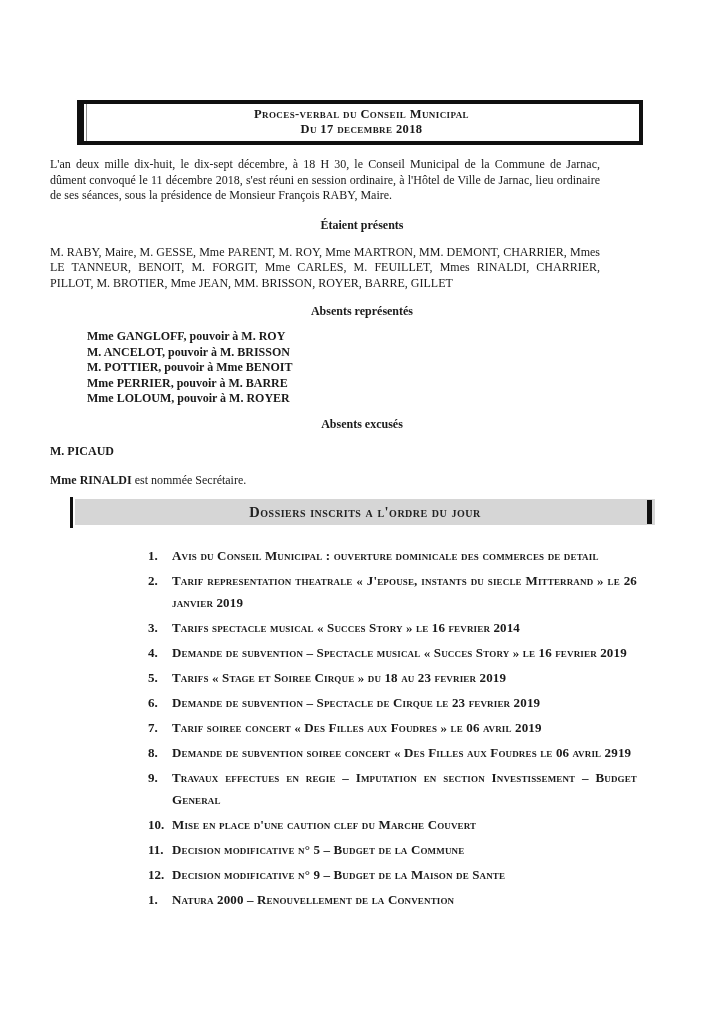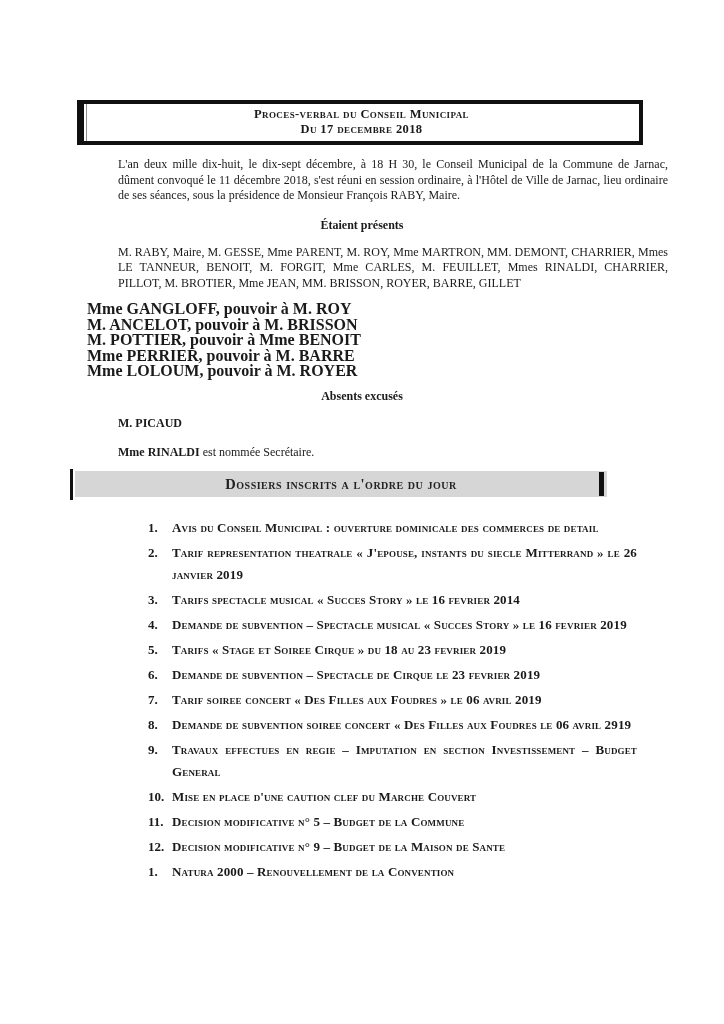--- a/index.html
+++ b/index.html
@@ -35,21 +35,21 @@
   }
   .header-line {
     font-weight: bold;
     font-variant: small-caps;
     font-size: 12.5px;
     line-height: 15px;
     letter-spacing: 0.4px;
   }
   
   .para {
-    margin-left: 118px;
+    margin-left: 50px;
     width: 550px;
     font-size: 12px;
     line-height: 15.5px;
     text-align: justify;
   }
   .intro { margin-top: 12px; }
   .heading {
     margin-left: 87px;
     width: 550px;
     text-align: center;
@@ -57,32 +57,32 @@
     font-size: 12px;
     line-height: 15px;
   }
   .h-presents { margin-top: 14px; }
   .presents-body { margin-top: 12px; font-weight: normal; }
   .h-representes { margin-top: 13px; }
   .absents-lines {
     margin: 10px 0 4px 87px;
     width: 550px;
     font-weight: bold;
-    font-size: 16px;
+    font-size: 12px;
     line-height: 15.5px;
   }
   .h-excuses { margin-top: 10px; }
   .picaud { margin-top: 12px; font-weight: bold; text-align: left; }
   .secretary { margin-top: 14px; text-align: left; }
   .secretary .b { font-weight: bold; font-family: Liberation Serif, serif; }
   
   .banner {
     position: relative;
     margin: 10px 0 0 75px;
-    width: 532px;
+    width: 580px;
     height: 26px;
     background: #d6d6d6;
   }
   .banner-title {
     line-height: 26px;
     text-align: center;
     font-weight: bold;
     font-variant: small-caps;
     font-size: 14.5px;
     letter-spacing: 0.5px;
@@ -126,20 +126,21 @@
     <div class="header-line">Proces-verbal du Conseil Municipal</div>
     <div class="header-line">Du 17 decembre 2018</div>
   </div>
 
   <p class="para intro">L'an deux mille dix-huit, le dix-sept décembre, à 18 H 30, le Conseil Municipal de la Commune de Jarnac, dûment convoqué le 11 décembre 2018, s'est réuni en session ordinaire, à l'Hôtel de Ville de Jarnac, lieu ordinaire de ses séances, sous la présidence de Monsieur François RABY, Maire.</p>
 
   <div class="heading h-presents">Étaient présents</div>
 
   <p class="para presents-body">M. RABY, Maire, M. GESSE, Mme PARENT, M. ROY, Mme MARTRON, MM. DEMONT, CHARRIER, Mmes LE TANNEUR, BENOIT, M. FORGIT, Mme CARLES, M. FEUILLET, Mmes RINALDI, CHARRIER, PILLOT, M. BROTIER, Mme JEAN, MM. BRISSON, ROYER, BARRE, GILLET</p>
 
+  <div class="heading h-representes">Absents représentés</div>
 
   <div class="absents-lines">
     <div>Mme GANGLOFF, pouvoir à M. ROY</div>
     <div>M. ANCELOT, pouvoir à M. BRISSON</div>
     <div>M. POTTIER, pouvoir à Mme BENOIT</div>
     <div>Mme PERRIER, pouvoir à M. BARRE</div>
     <div>Mme LOLOUM, pouvoir à M. ROYER</div>
   </div>
 
   <div class="heading h-excuses">Absents excusés</div>

